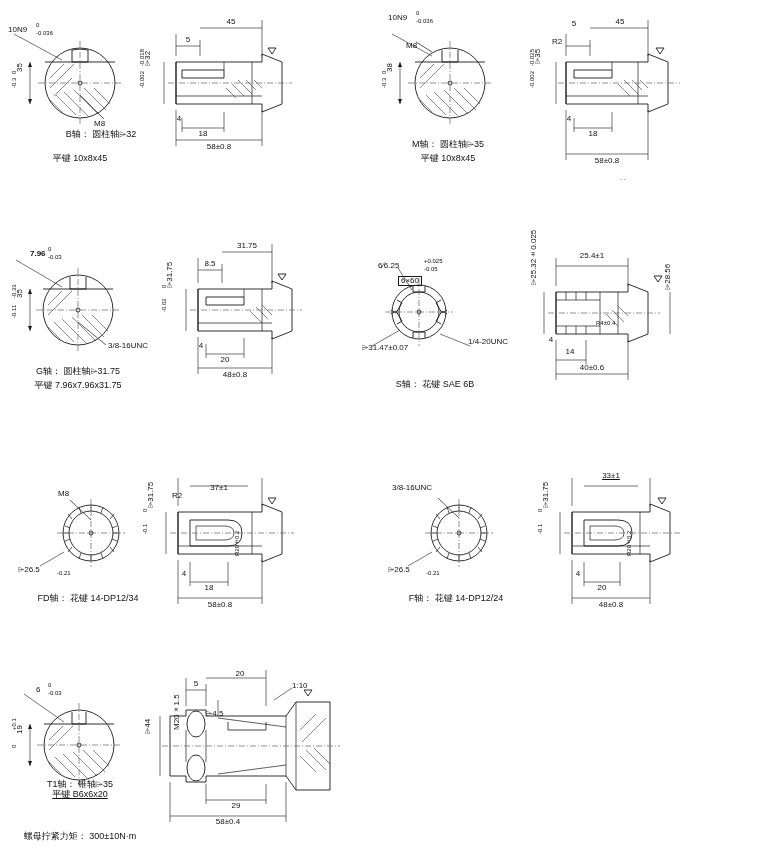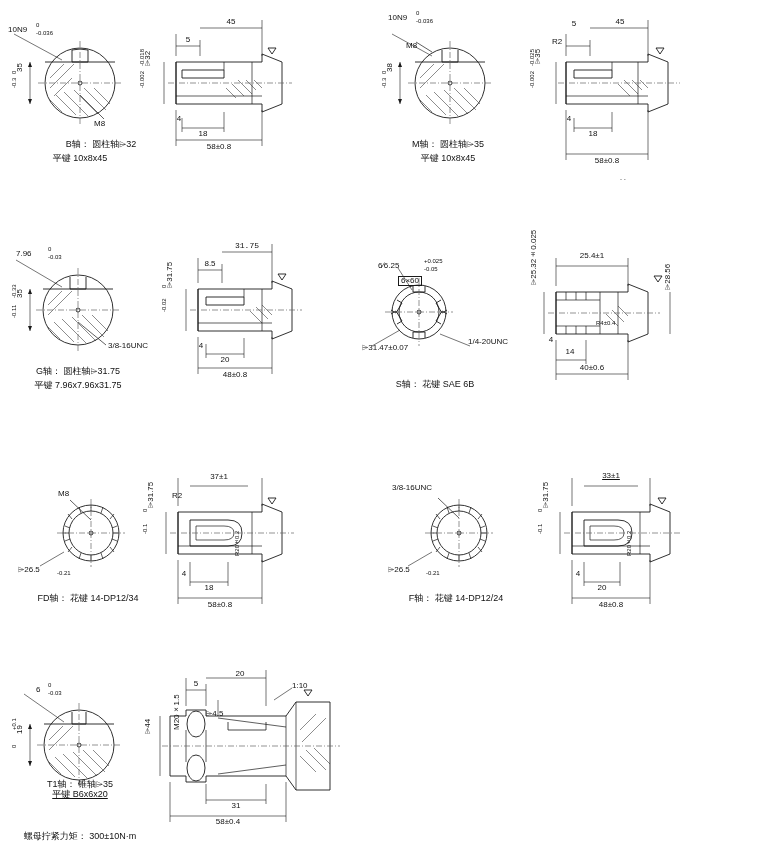--- a/index.html
+++ b/index.html
@@ -466,21 +466,21 @@
 <div class="t" style="left:94px;top:120px;">M8</div>
 
 <div class="t vert" style="left:152px;top:66px;">⌲32</div>
 <div class="t vert xs" style="left:145px;top:66px;">-0.018</div>
 <div class="t vert xs" style="left:145px;top:88px;">-0.002</div>
 <div class="t c" style="left:188px;top:36px;">5</div>
 <div class="t c" style="left:231px;top:18px;">45</div>
 <div class="t c" style="left:203px;top:130px;">18</div>
 <div class="t c" style="left:179px;top:115px;">4</div>
 <div class="t c" style="left:219px;top:143px;">58±0.8</div>
-<div class="cap" style="left:80px;top:138px;padding-left:42px;">B轴： 圆柱轴⌲32</div>
+<div class="cap" style="left:80px;top:128px;padding-left:42px;">B轴： 圆柱轴⌲32</div>
 <div class="cap" style="left:80px;top:152px;">平键 10x8x45</div>
 
 <div class="t" style="left:388px;top:14px;">10N9</div>
 <div class="t xs" style="left:416px;top:10px;">0</div>
 <div class="t xs" style="left:416px;top:18px;">-0.036</div>
 <div class="t" style="left:406px;top:42px;">M8</div>
 <div class="t vert" style="left:394px;top:72px;">38</div>
 <div class="t vert xs" style="left:387px;top:74px;">0</div>
 <div class="t vert xs" style="left:387px;top:88px;">-0.3</div>
 
@@ -489,33 +489,33 @@
 <div class="t vert xs" style="left:535px;top:88px;">-0.002</div>
 <div class="t" style="left:552px;top:38px;">R2</div>
 <div class="t c" style="left:574px;top:20px;">5</div>
 <div class="t c" style="left:620px;top:18px;">45</div>
 <div class="t c" style="left:593px;top:130px;">18</div>
 <div class="t c" style="left:569px;top:115px;">4</div>
 <div class="t c" style="left:607px;top:157px;">58±0.8</div>
 <div class="cap" style="left:448px;top:138px;">M轴： 圆柱轴⌲35</div>
 <div class="cap" style="left:448px;top:152px;">平键 10x8x45</div>
 
-<div class="t" style="left:16px;top:250px;">7.96</div>
+<div class="t" style="left:30px;top:250px;font-weight:bold;">7.96</div>
 <div class="t xs" style="left:48px;top:246px;">0</div>
 <div class="t xs" style="left:48px;top:254px;">-0.03</div>
 <div class="t vert" style="left:24px;top:298px;">35</div>
 <div class="t vert xs" style="left:17px;top:298px;">-0.33</div>
 <div class="t vert xs" style="left:17px;top:318px;">-0.11</div>
 <div class="t" style="left:108px;top:342px;">3/8-16UNC</div>
 
 <div class="t vert" style="left:174px;top:288px;">⌲31.75</div>
 <div class="t vert xs" style="left:167px;top:288px;">0</div>
 <div class="t vert xs" style="left:167px;top:312px;">-0.02</div>
 <div class="t c" style="left:210px;top:260px;">8.5</div>
-<div class="t c" style="left:247px;top:242px;font-family:Liberation Mono, monospace;">31.75</div>
+<div class="t c" style="left:247px;top:242px;">31.75</div>
 <div class="t c" style="left:225px;top:356px;">20</div>
 <div class="t c" style="left:201px;top:342px;">4</div>
 <div class="t c" style="left:235px;top:371px;">48±0.8</div>
 <div class="cap" style="left:78px;top:365px;">G轴： 圆柱轴⌲31.75</div>
 <div class="cap" style="left:78px;top:379px;">平键 7.96x7.96x31.75</div>
 
 <div class="t" style="left:378px;top:262px;">6∕6.25</div>
 <div class="t xs" style="left:424px;top:258px;">+0.025</div>
 <div class="t xs" style="left:424px;top:266px;">-0.05</div>
 <div class="t" style="left:398px;top:276px;border:1px solid #1a1a1a;padding:0 2px;">6×60</div>
@@ -533,21 +533,21 @@
 
 <div class="t" style="left:58px;top:490px;">M8</div>
 <div class="t" style="left:18px;top:566px;">⌲26.5</div>
 <div class="t xs" style="left:57px;top:570px;">-0.21</div>
 <div class="cap" style="left:88px;top:592px;">FD轴： 花键 14-DP12/34</div>
 
 <div class="t vert" style="left:155px;top:508px;">⌲31.75</div>
 <div class="t vert xs" style="left:148px;top:512px;">0</div>
 <div class="t vert xs" style="left:148px;top:534px;">-0.1</div>
 <div class="t" style="left:172px;top:492px;">R2</div>
-<div class="t c" style="left:219px;top:473px;">37±1</div>
+<div class="t c" style="left:219px;top:484px;">37±1</div>
 <div class="t c" style="left:209px;top:584px;">18</div>
 <div class="t c" style="left:184px;top:570px;">4</div>
 <div class="t c" style="left:220px;top:601px;">58±0.8</div>
 <div class="t vert xs" style="left:240px;top:556px;">R20±0.2</div>
 
 <div class="t" style="left:392px;top:484px;">3/8-16UNC</div>
 <div class="t" style="left:388px;top:566px;">⌲26.5</div>
 <div class="t xs" style="left:426px;top:570px;">-0.21</div>
 <div class="cap" style="left:456px;top:592px;">F轴： 花键 14-DP12/24</div>
 
@@ -566,21 +566,21 @@
 <div class="t vert" style="left:24px;top:734px;">19</div>
 <div class="t vert xs" style="left:17px;top:730px;">+0.1</div>
 <div class="t vert xs" style="left:17px;top:748px;">0</div>
 
 <div class="t vert" style="left:152px;top:734px;">⌲44</div>
 <div class="t" style="left:206px;top:710px;">⌲4.5</div>
 <div class="t vert" style="left:181px;top:730px;">M20×1.5</div>
 <div class="t c" style="left:196px;top:680px;">5</div>
 <div class="t c" style="left:240px;top:670px;">20</div>
 <div class="t" style="left:292px;top:682px;">1:10</div>
-<div class="t c" style="left:236px;top:802px;">31</div>
+<div class="t c" style="left:236px;top:802px;">29</div>
 <div class="t c" style="left:228px;top:818px;">58±0.4</div>
 <div class="cap" style="left:80px;top:778px;">T1轴： 锥轴⌲35</div>
 <div class="cap" style="left:80px;top:788px;text-decoration:underline;">平键 B6x6x20</div>
 <div class="cap" style="left:80px;top:830px;">螺母拧紧力矩： 300±10N·m</div>
 
 <div class="t xs" style="left:620px;top:176px;color:#555;">- -</div>
 
 </div>
 
 </body></html>

